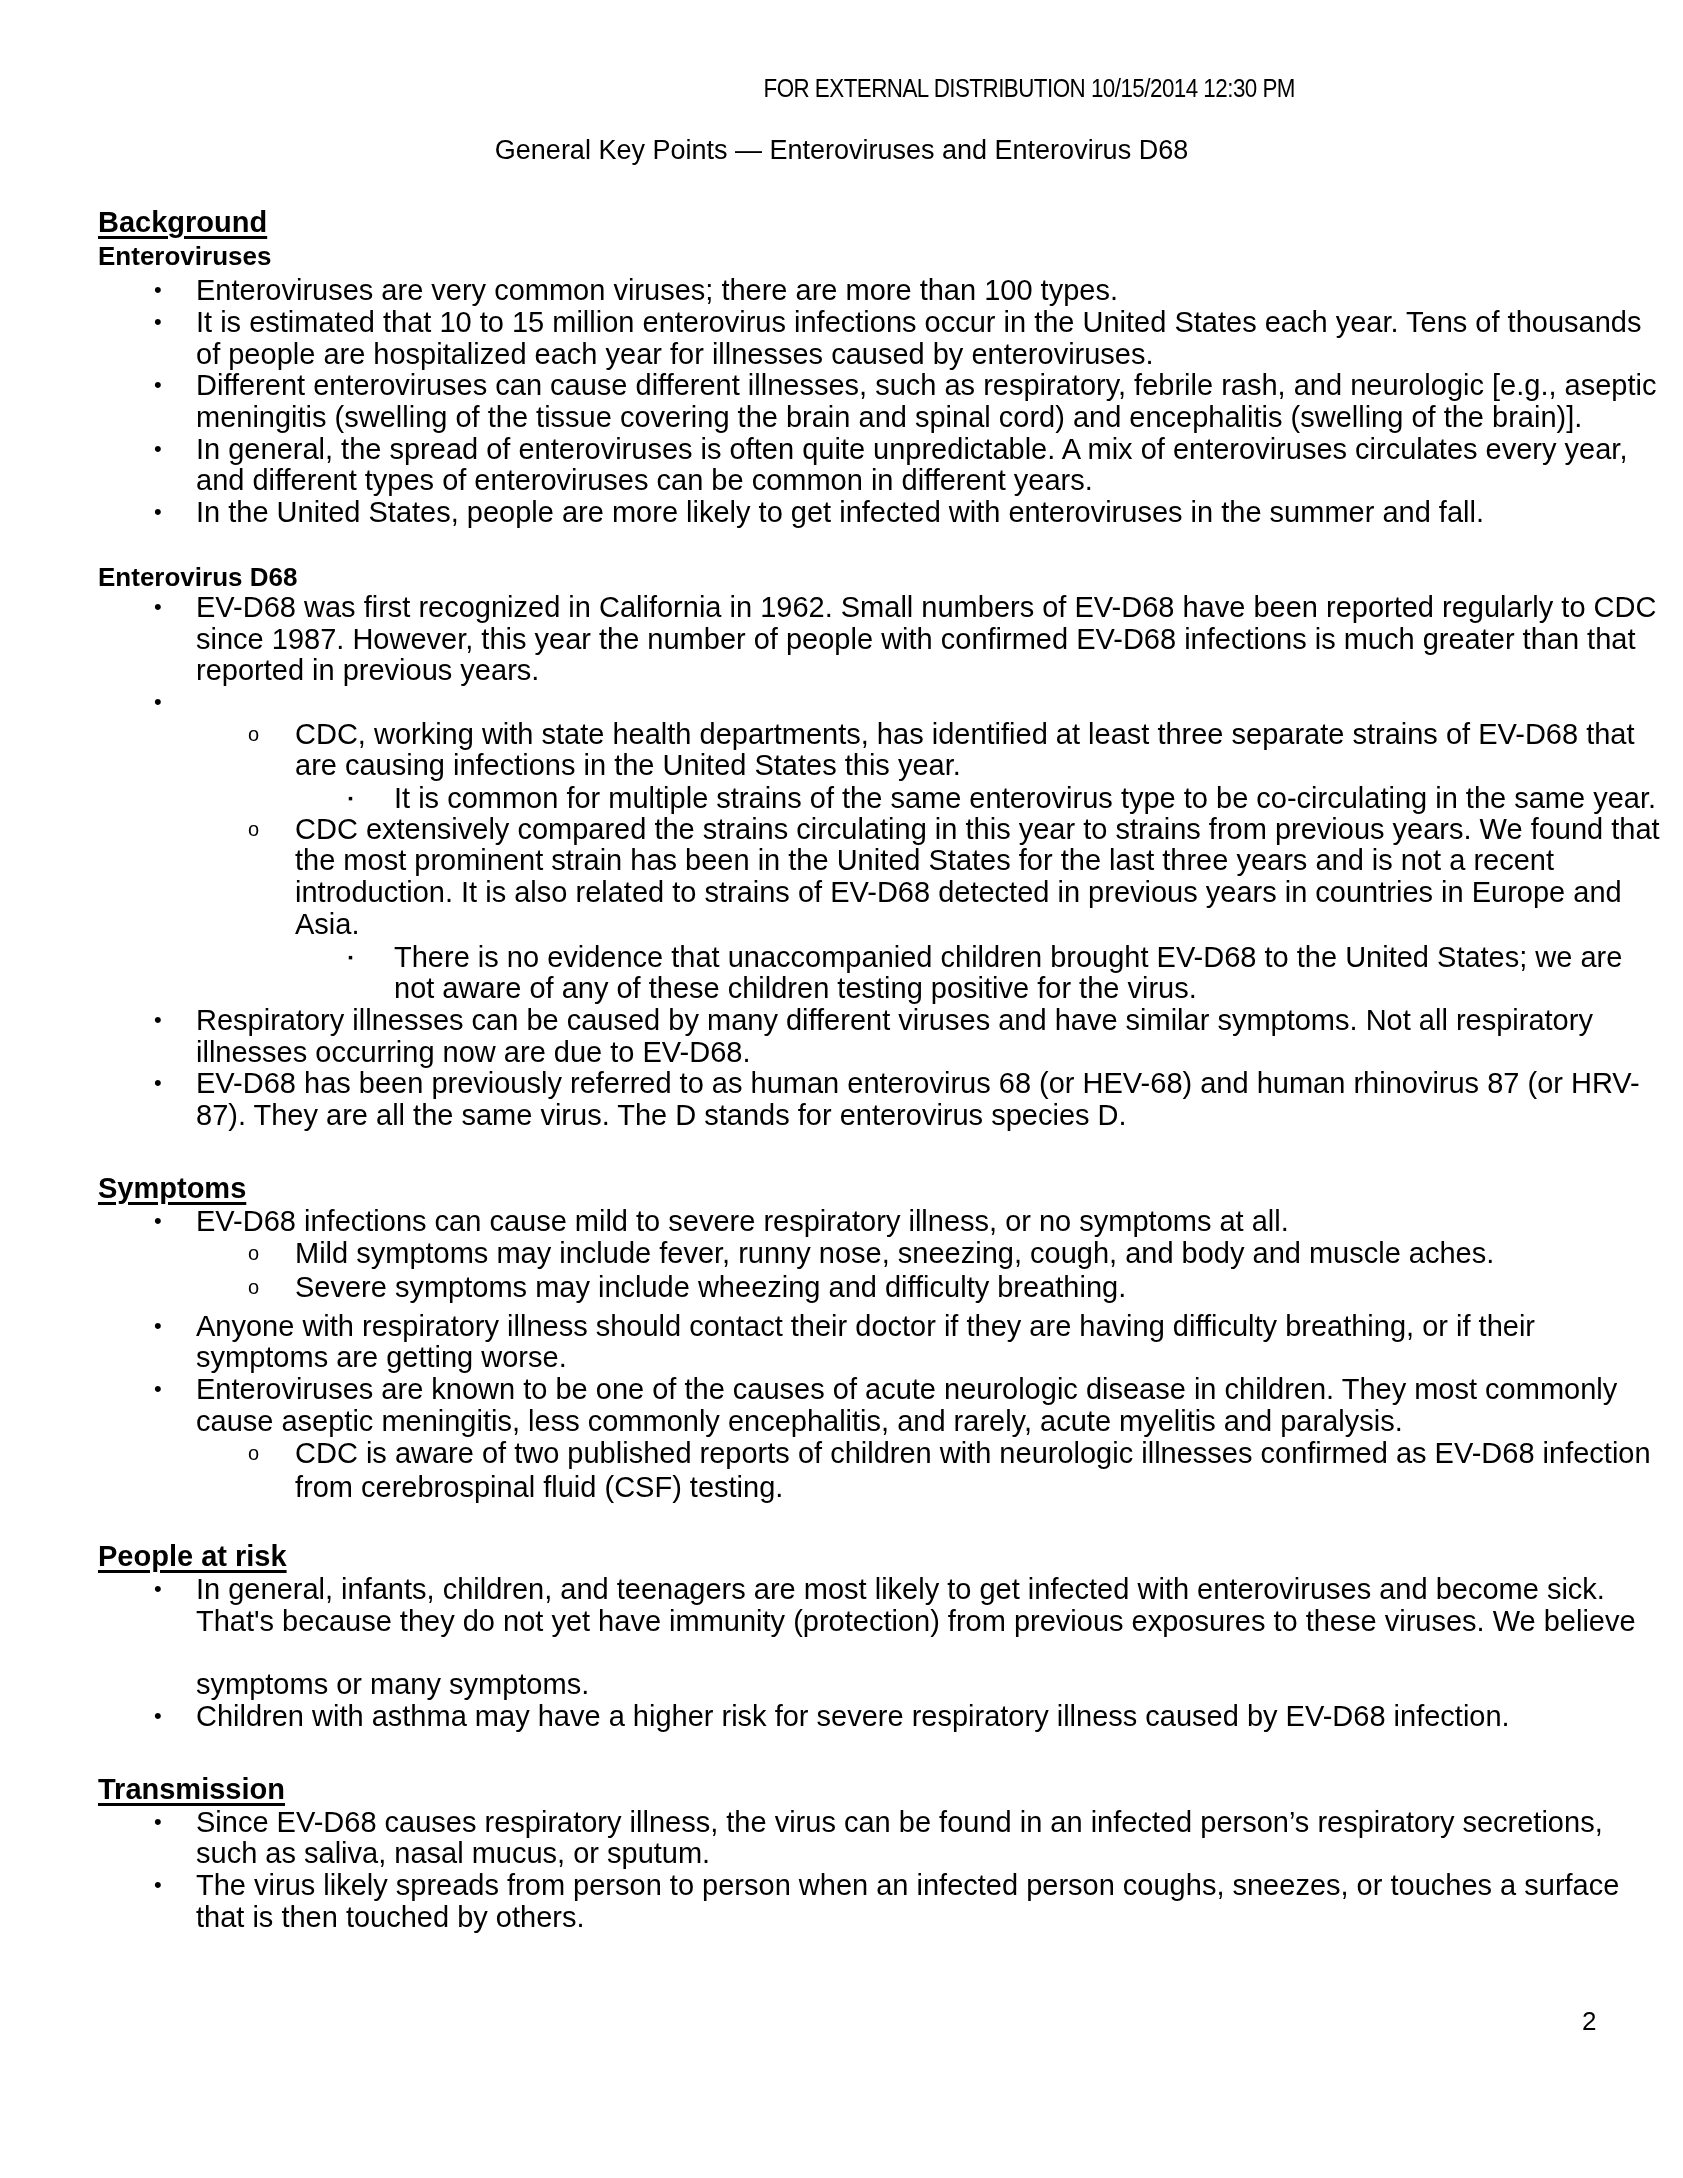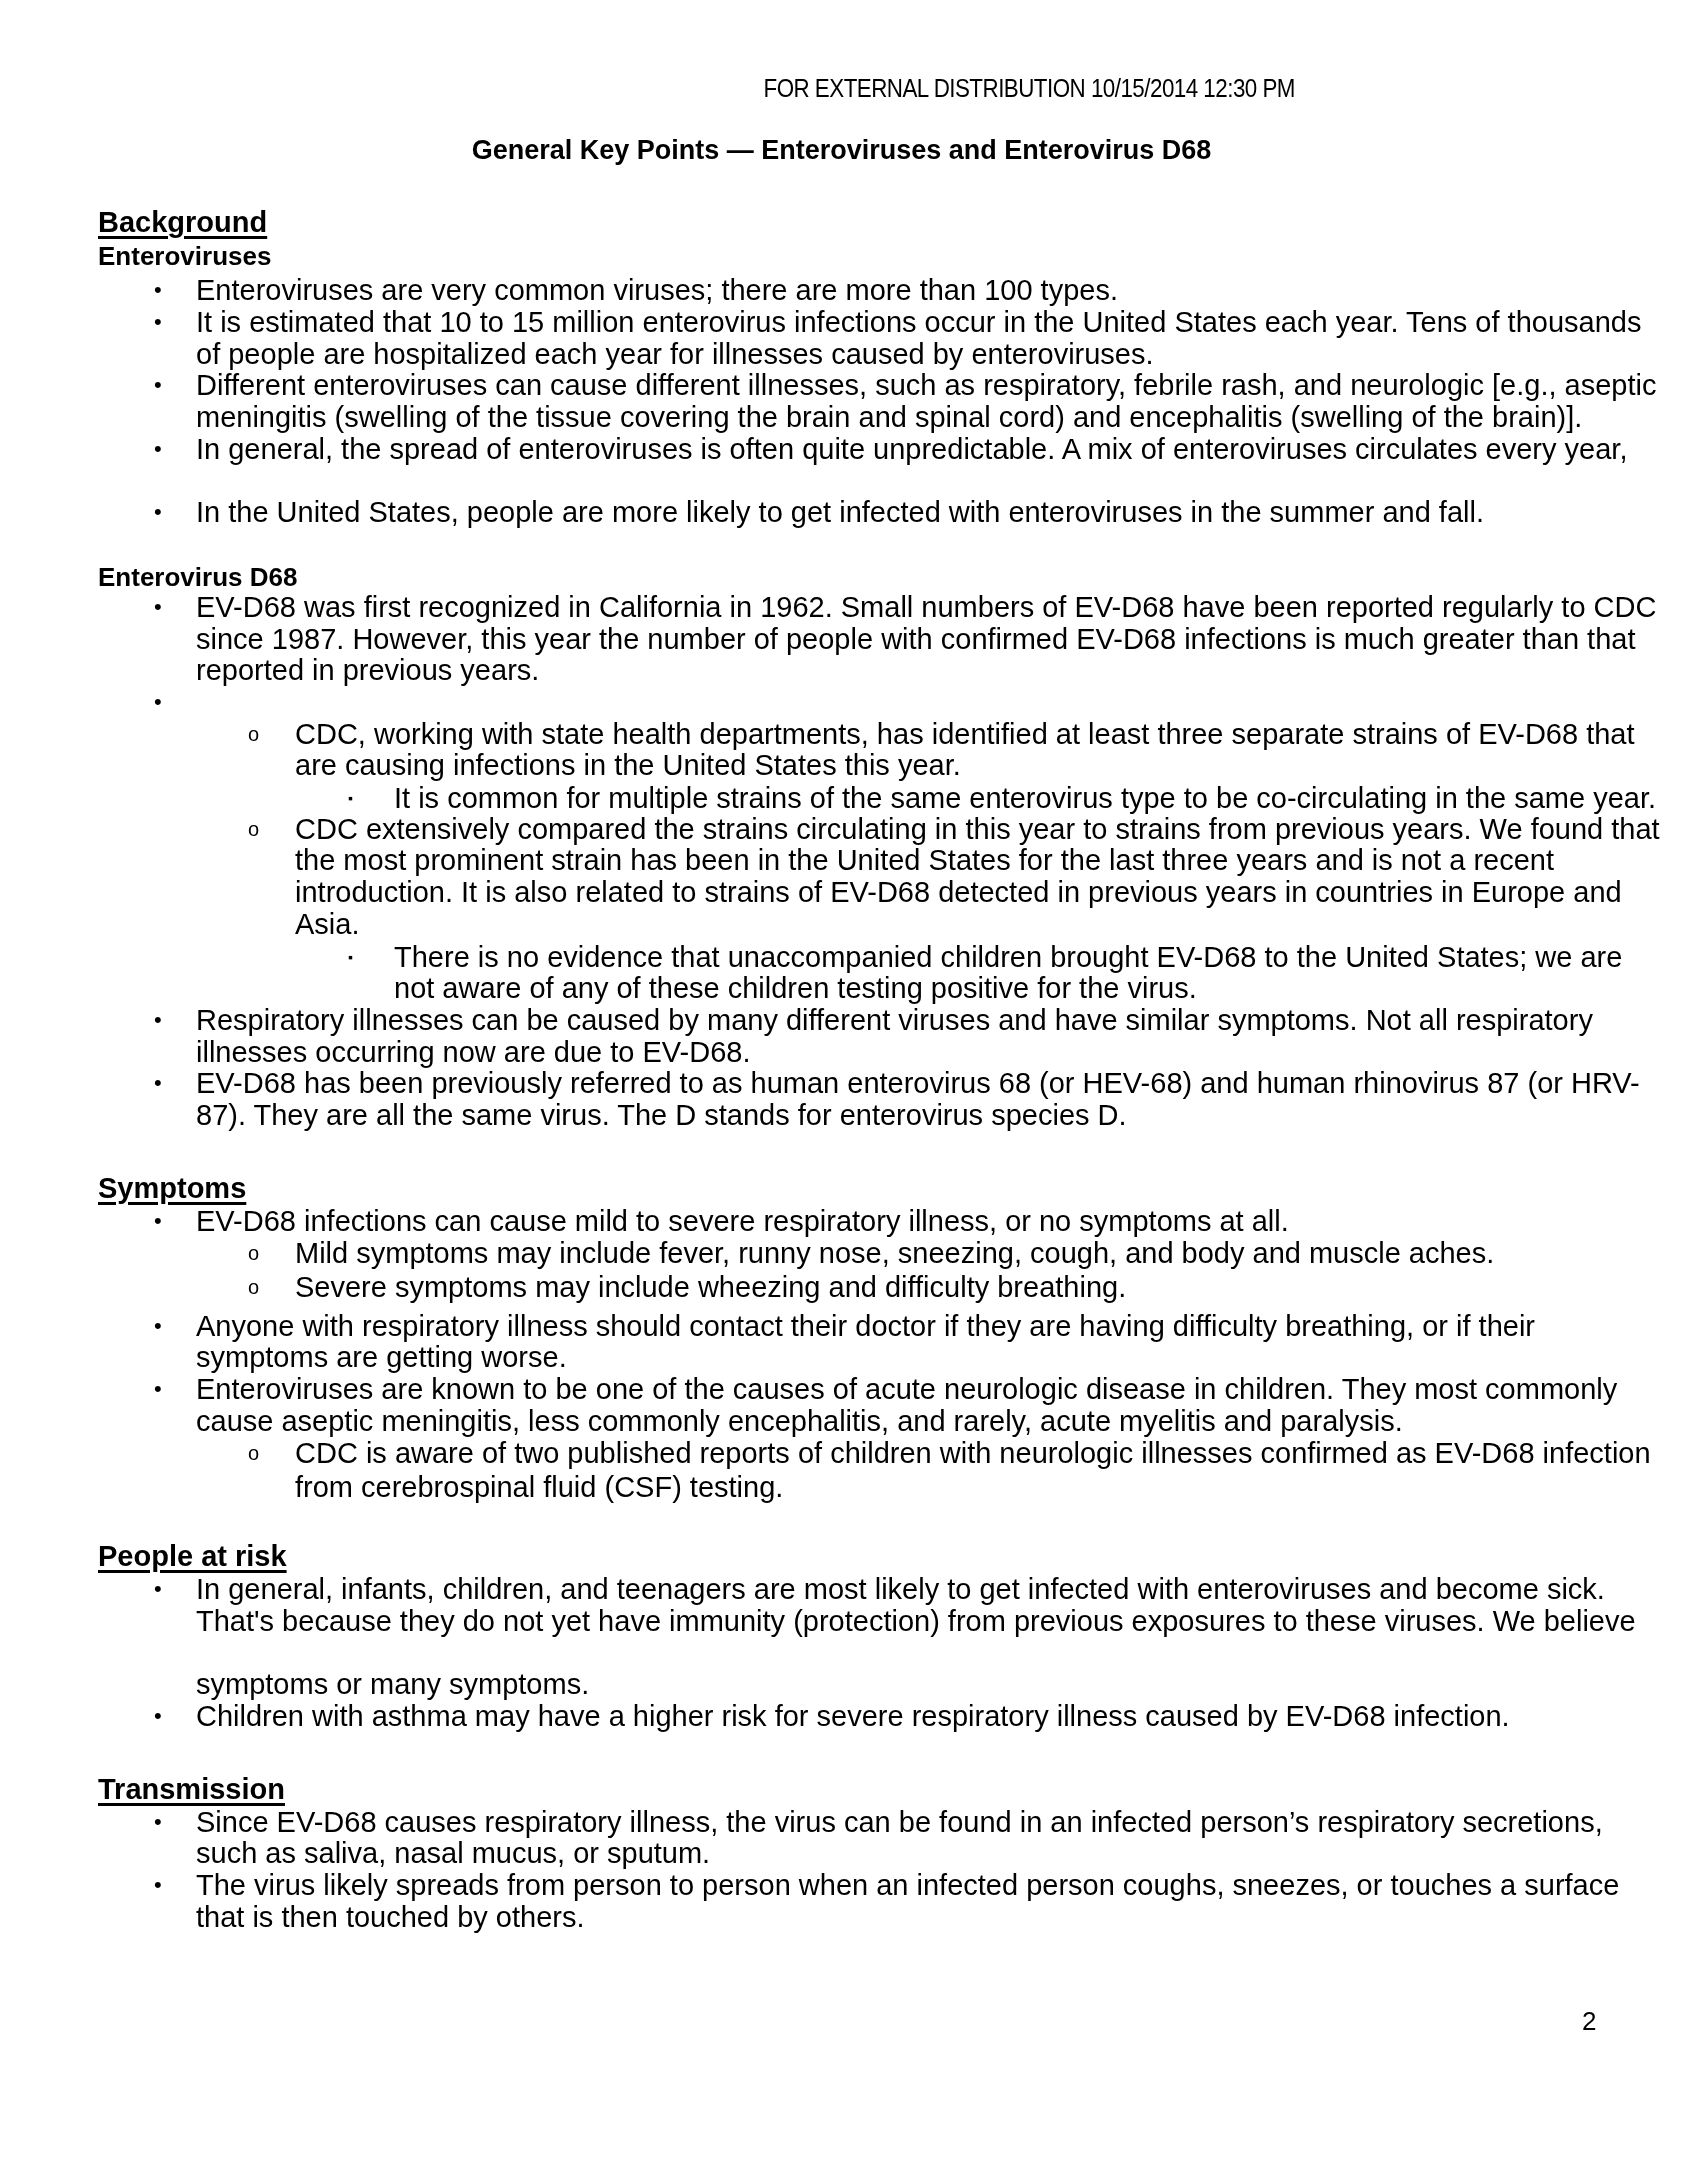--- a/index.html
+++ b/index.html
@@ -1,19 +1,19 @@
 <!DOCTYPE html>
 <html><head>
 <meta charset="utf-8">
 <style>
   html, body { margin: 0; padding: 0; background: #ffffff; }
   body { width: 1683px; height: 2178px; position: relative; overflow: hidden; color: #000; }
   .page { position: absolute; left: 0; top: 0; width: 1382px; height: 2178px; background: #fff; }
   .hdr { position: absolute; right: 87px; top: 73px; font-family: "Liberation Sans Narrow", "Liberation Sans", sans-serif; font-size: 26px; letter-spacing: -0.6px; white-space: nowrap; transform: scaleX(0.86); transform-origin: right top; }
-  .title { position: absolute; left: 0; width: 1683px; top: 135px; text-align: center; font-family: "Liberation Sans", sans-serif; font-weight: bold; font-size: 27px; white-space: nowrap; }
+  .title { position: absolute; left: 0; width: 1683px; top: 135px; text-align: center; font-family: "Liberation Sans", sans-serif; font-weight: normal; font-size: 27px; white-space: nowrap; }
   .sec { position: absolute; left: 98px; font-family: "Liberation Sans", sans-serif; font-weight: bold; font-size: 29px; text-decoration: underline; text-decoration-thickness: 3px; text-underline-offset: 4px; white-space: nowrap; }
   .sub { position: absolute; left: 98px; font-family: "Liberation Sans", sans-serif; font-weight: bold; font-size: 26px; white-space: nowrap; }
   .ln { position: absolute; font-family: "Liberation Sans", sans-serif; font-size: 29px; line-height: 30px; white-space: nowrap; }
   .l1 { left: 196px; }
   .l2 { left: 295px; }
   .l3 { left: 394px; }
   .mk { position: absolute; font-family: "Liberation Sans", sans-serif; line-height: 30px; }
   .m1 { left: 154px; font-size: 22px; }
   .m2 { left: 248px; font-size: 20px; }
   .m3 { left: 348px; font-size: 14px; }
@@ -33,20 +33,21 @@
   <span class="mk m1" style="top:275px">•</span>
   <div class="ln l1" style="top:275px">Enteroviruses are very common viruses; there are more than 100 types.</div>
   <span class="mk m1" style="top:307px">•</span>
   <div class="ln l1" style="top:307px">It is estimated that 10 to 15 million enterovirus infections occur in the United States each year. Tens of thousands</div>
   <div class="ln l1" style="top:339px">of people are hospitalized each year for illnesses caused by enteroviruses.</div>
   <span class="mk m1" style="top:370px">•</span>
   <div class="ln l1" style="top:370px">Different enteroviruses can cause different illnesses, such as respiratory, febrile rash, and neurologic [e.g., aseptic</div>
   <div class="ln l1" style="top:402px">meningitis (swelling of the tissue covering the brain and spinal cord) and encephalitis (swelling of the brain)].</div>
   <span class="mk m1" style="top:434px">•</span>
   <div class="ln l1" style="top:434px">In general, the spread of enteroviruses is often quite unpredictable. A mix of enteroviruses circulates every year,</div>
+  <div class="ln l1" style="top:465px">and different types of enteroviruses can be common in different years.</div>
   <span class="mk m1" style="top:497px">•</span>
   <div class="ln l1" style="top:497px">In the United States, people are more likely to get infected with enteroviruses in the summer and fall.</div>
 
   <div class="sub" style="top:562px">Enterovirus D68</div>
 
   <span class="mk m1" style="top:592px">•</span>
   <div class="ln l1" style="top:592px">EV-D68 was first recognized in California in 1962. Small numbers of EV-D68 have been reported regularly to CDC</div>
   <div class="ln l1" style="top:624px">since 1987. However, this year the number of people with confirmed EV-D68 infections is much greater than that</div>
   <div class="ln l1" style="top:655px">reported in previous years.</div>
   <span class="mk m1" style="top:687px">•</span>

